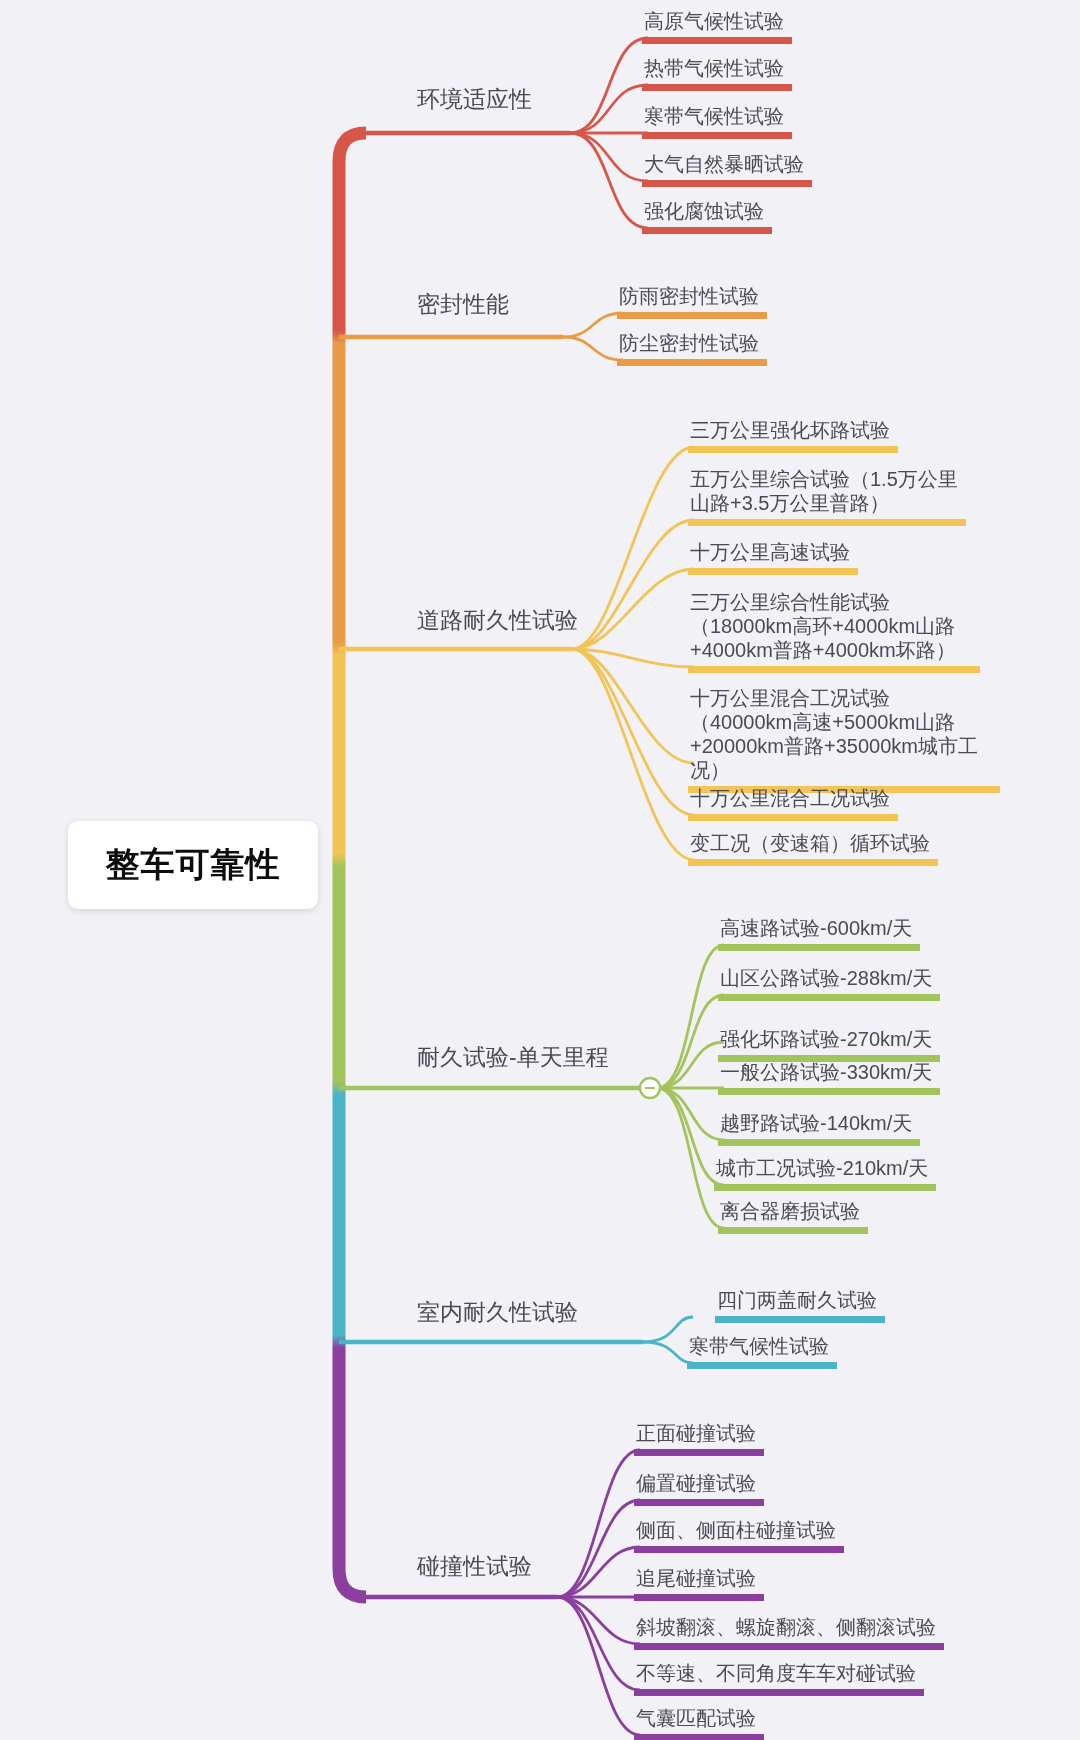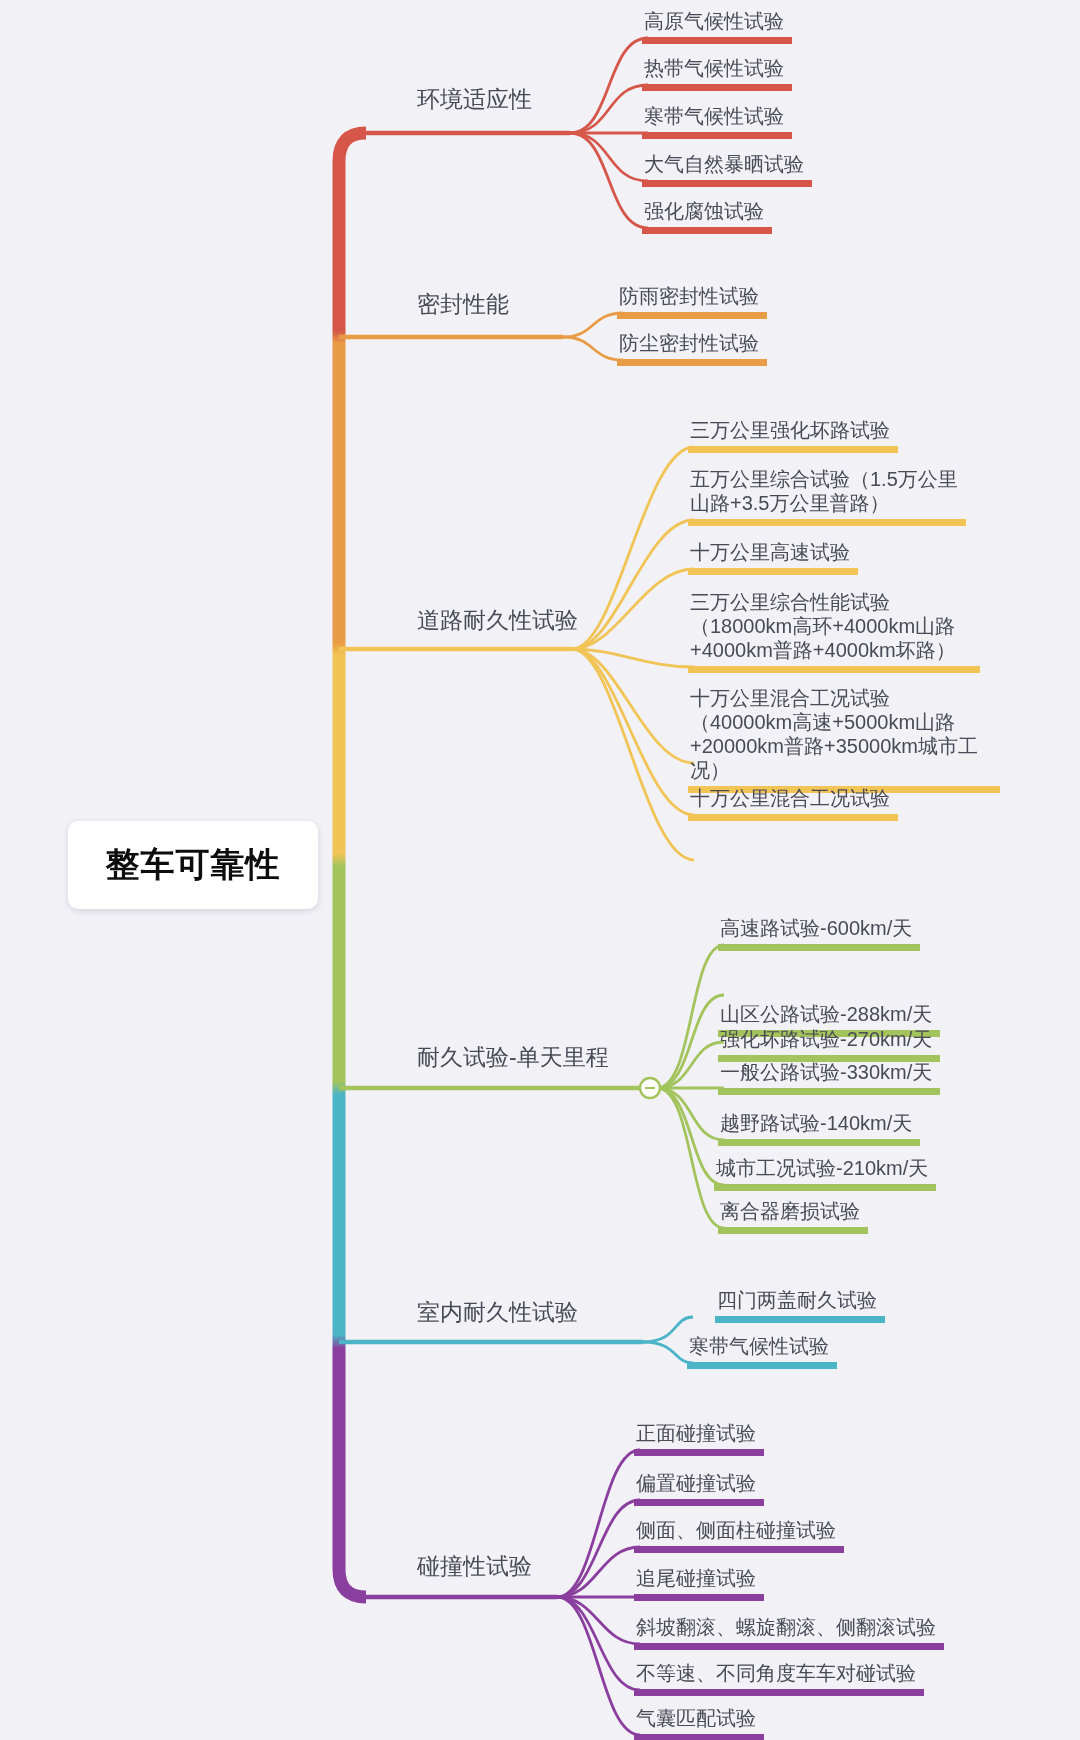--- a/index.html
+++ b/index.html
@@ -120,23 +120,24 @@
 
   <div class="node child" style="left: 617px; top: 282px; border-bottom-color: rgb(233, 156, 70);">防雨密封性试验</div>
   <div class="node child" style="left: 617px; top: 329px; border-bottom-color: rgb(233, 156, 70); text-align: right;">防尘密封性试验</div>
 
   <div class="node child" style="left: 688px; top: 416px; border-bottom-color: rgb(241, 196, 85);">三万公里强化坏路试验</div>
   <div class="node child wrap" style="left: 688px; top: 465px; width: 268px; border-bottom-color: rgb(241, 196, 85);">五万公里综合试验（1.5万公里山路+3.5万公里普路）</div>
   <div class="node child" style="left: 688px; top: 538px; border-bottom-color: rgb(241, 196, 85);">十万公里高速试验</div>
   <div class="node child wrap" style="left: 688px; top: 588px; width: 282px; border-bottom-color: rgb(241, 196, 85);">三万公里综合性能试验（18000km高环+4000km山路+4000km普路+4000km坏路）</div>
   <div class="node child wrap" style="left: 688px; top: 684px; width: 302px; border-bottom-color: rgb(241, 196, 85);">十万公里混合工况试验（40000km高速+5000km山路+20000km普路+35000km城市工况）</div>
   <div class="node child" style="left: 688px; top: 784px; border-bottom-color: rgb(241, 196, 85);">十万公里混合工况试验</div>
+  <div class="node child" style="left: 688px; top: 829px; border-bottom-color: rgb(241, 196, 85);">变工况（变速箱）循环试验</div>
 
   <div class="node child" style="left: 718px; top: 914px; border-bottom-color: rgb(163, 196, 92);">高速路试验-600km/天</div>
-  <div class="node child" style="left: 718px; top: 964px; border-bottom-color: rgb(163, 196, 92); margin-top: 36px;">山区公路试验-288km/天</div>
+  <div class="node child" style="left: 718px; top: 964px; border-bottom-color: rgb(163, 196, 92);">山区公路试验-288km/天</div>
   <div class="node child" style="left: 718px; top: 1011px; border-bottom-color: rgb(163, 196, 92); margin-top: 14px;">强化坏路试验-270km/天</div>
   <div class="node child" style="left: 718px; top: 1058px; border-bottom-color: rgb(163, 196, 92);">一般公路试验-330km/天</div>
   <div class="node child" style="left: 718px; top: 1109px; border-bottom-color: rgb(163, 196, 92);">越野路试验-140km/天</div>
   <div class="node child" style="left: 714px; top: 1154px; border-bottom-color: rgb(163, 196, 92);">城市工况试验-210km/天</div>
   <div class="node child" style="left: 718px; top: 1197px; border-bottom-color: rgb(163, 196, 92);">离合器磨损试验</div>
 
   <div class="node child" style="left: 687px; top: 1286px; border-bottom-color: rgb(75, 180, 198); margin-left: 28px;">四门两盖耐久试验</div>
   <div class="node child" style="left: 687px; top: 1332px; border-bottom-color: rgb(75, 180, 198);">寒带气候性试验</div>
 
   <div class="node child" style="left: 634px; top: 1419px; border-bottom-color: rgb(138, 62, 157);">正面碰撞试验</div>

